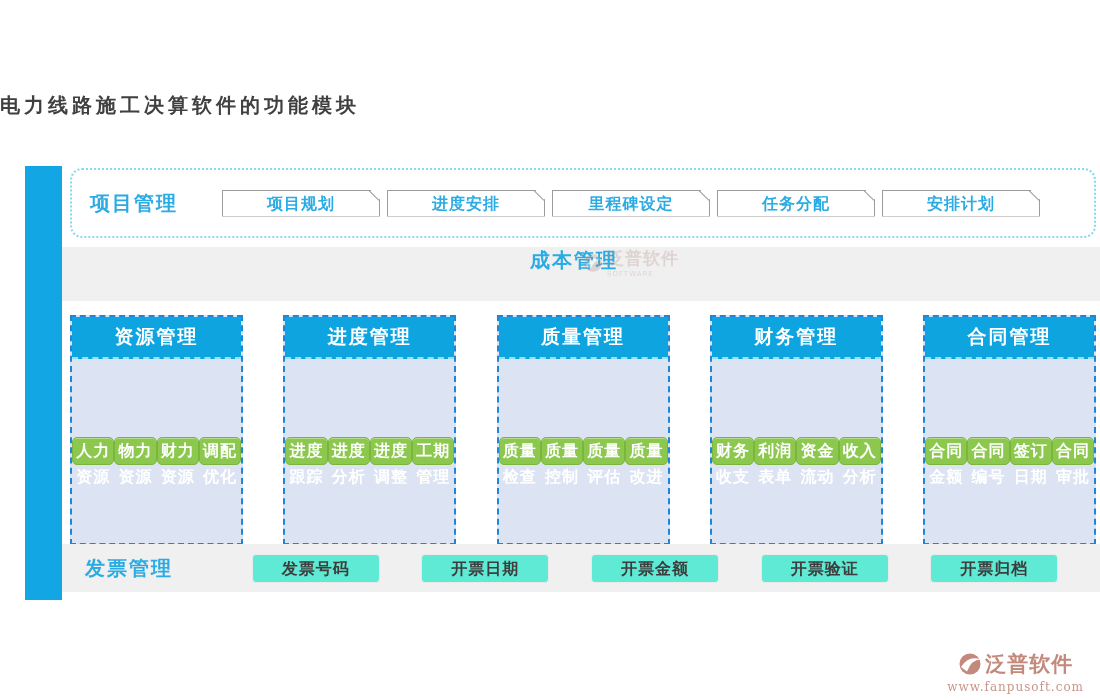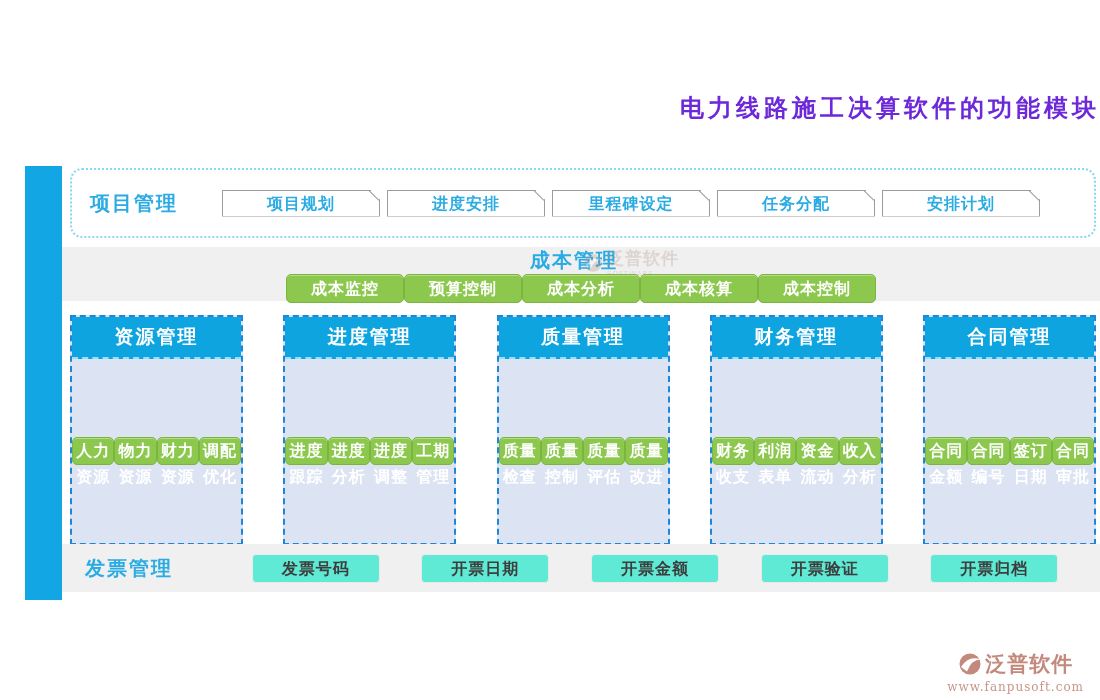--- a/index.html
+++ b/index.html
@@ -1,23 +1,23 @@
 <!DOCTYPE html>
 <html><head>
 <meta charset="utf-8">
 <style>
   html,body{margin:0;padding:0;background:#fff;}
   .canvas{
     position:relative;width:1100px;height:700px;background:#ffffff;overflow:hidden;
     font-family:"DejaVu Sans","Liberation Sans",sans-serif;
   }
   .title{
-    position:absolute;left:0;top:92px;width:100%;text-align:right;
+    position:absolute;left:0;top:92px;width:100%;text-align:left;
     font-family:"DejaVu Serif","Liberation Serif",serif;
-    font-size:24px;font-weight:bold;color:#6d28d9;letter-spacing:4px;
+    font-size:20px;font-weight:bold;color:#404040;letter-spacing:4px;
   }
   .left-bar{position:absolute;left:25px;top:166px;width:37px;height:434px;background:#12a7e4;}
 
   
   .row-project{
     position:absolute;left:70px;top:168px;width:1026px;height:70px;box-sizing:border-box;
     background:#fff;border:2px dotted #86d8f5;border-radius:12px;
     display:flex;align-items:center;
   }
   .row-label{
@@ -108,27 +108,20 @@
         <div class="pill-btn">项目规划</div>
         <div class="pill-btn">进度安排</div>
         <div class="pill-btn">里程碑设定</div>
         <div class="pill-btn">任务分配</div>
         <div class="pill-btn">安排计划</div>
       </div>
   </div>
 
   <div class="strip row-cost">
     <div class="row-label">成本管理</div>
-    <div class="strip-buttons">
-        <div class="green-btn">成本监控</div>
-        <div class="green-btn">预算控制</div>
-        <div class="green-btn">成本分析</div>
-        <div class="green-btn">成本核算</div>
-        <div class="green-btn">成本控制</div>
-      </div>
   </div>
 
   <div class="watermark">
     <svg width="20" height="20" viewBox="0 0 32 32">
       <circle cx="16" cy="16" r="14" fill="#b08a80"></circle>
       <path d="M4 20 Q14 4 30 10 Q18 10 12 26 Z" fill="#ffffff"></path>
     </svg>
     <div>
       <div class="wm-text">泛普软件</div>
       <div class="wm-sub">SOFTWARE</div>

